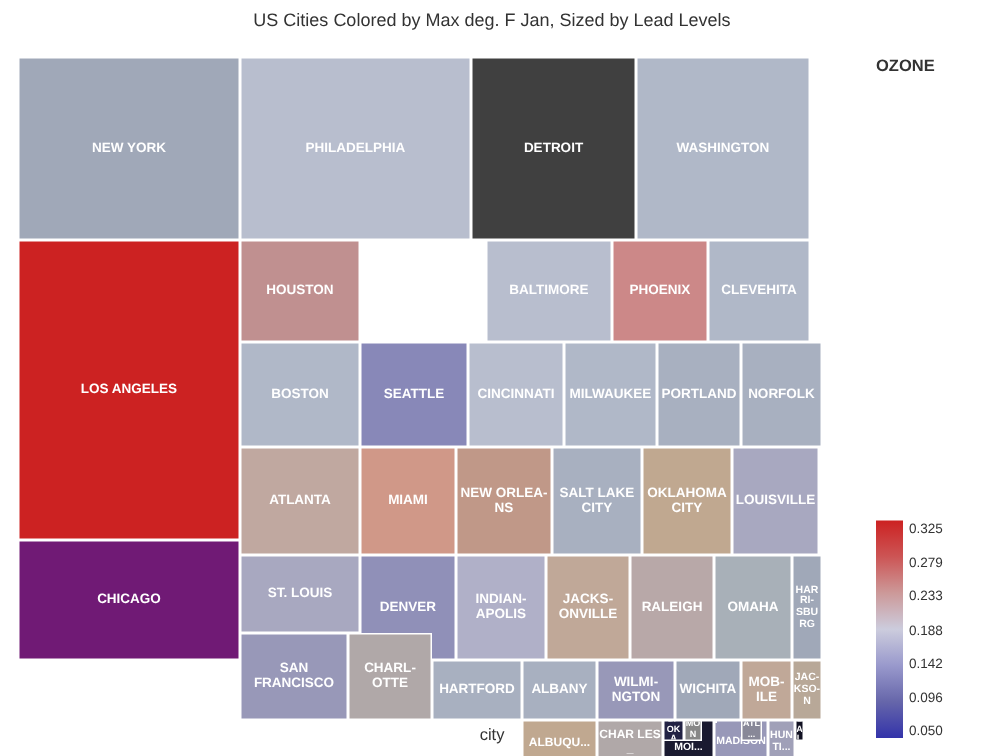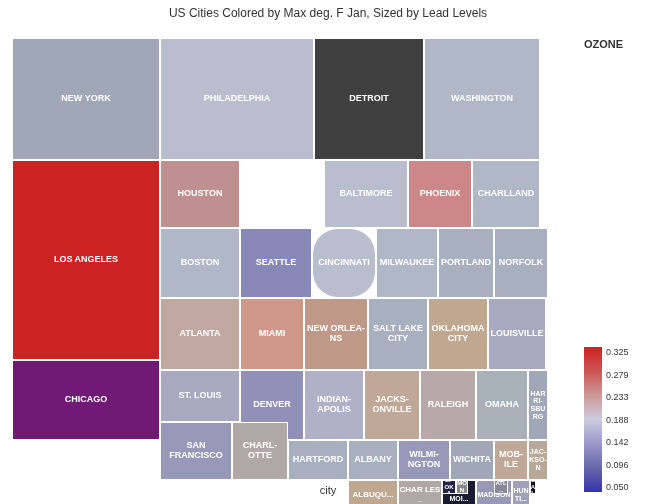--- a/index.html
+++ b/index.html
@@ -71,25 +71,25 @@
 
       <div class="cell" style="left:12px;top:16px;width:148px;height:122px;background:#a0a8b8;">NEW YORK</div>
       <div class="cell" style="left:160px;top:16px;width:154px;height:122px;background:#b8bece;">PHILADELPHIA</div>
       <div class="cell" style="left:314px;top:16px;width:110px;height:122px;background:#404040;">DETROIT</div>
       <div class="cell" style="left:424px;top:16px;width:116px;height:122px;background:#b0b8c8;">WASHINGTON</div>
 
       <div class="cell" style="left:12px;top:138px;width:148px;height:200px;background:#cc2222;">LOS ANGELES</div>
       <div class="cell" style="left:160px;top:138px;width:80px;height:68px;background:#c09090;">HOUSTON</div>
       <div class="cell" style="left:324px;top:138px;width:84px;height:68px;background:#b8bece;">BALTIMORE</div>
       <div class="cell" style="left:408px;top:138px;width:64px;height:68px;background:#cc8888;text-align:right;">PHOENIX</div>
-      <div class="cell" style="left:472px;top:138px;width:68px;height:68px;background:#b0b8c8;">CHARL­LAND</div>
+      <div class="cell" style="left:472px;top:138px;width:68px;height:68px;background:#b0b8c8;">CLEVE­HITA</div>
 
       <div class="cell" style="left:160px;top:206px;width:80px;height:70px;background:#b0b8c8;">BOSTON</div>
       <div class="cell" style="left:240px;top:206px;width:72px;height:70px;background:#8888b8;">SEATTLE</div>
-      <div class="cell" style="left:312px;top:206px;width:64px;height:70px;background:#b8bece;border-radius:26px;">CINCINN­ATI</div>
+      <div class="cell" style="left:312px;top:206px;width:64px;height:70px;background:#b8bece;">CINCINN­ATI</div>
       <div class="cell" style="left:376px;top:206px;width:62px;height:70px;background:#b0b8c8;">MILWAUK­EE</div>
       <div class="cell" style="left:438px;top:206px;width:56px;height:70px;background:#a8b0c0;">PORTLA­ND</div>
       <div class="cell" style="left:494px;top:206px;width:54px;height:70px;background:#a8b0c0;text-align:center;">NORFO­LK</div>
 
       <div class="cell" style="left:12px;top:338px;width:148px;height:80px;background:#701a75;">CHICAGO</div>
       <div class="cell" style="left:160px;top:276px;width:80px;height:72px;background:#c0a8a0;">ATLANTA</div>
       <div class="cell" style="left:240px;top:276px;width:64px;height:72px;background:#d09888;">MIAMI</div>
       <div class="cell" style="left:304px;top:276px;width:64px;height:72px;background:#c09888;">NEW ORLEA­NS</div>
       <div class="cell" style="left:368px;top:276px;width:60px;height:72px;background:#a8b0c0;">SALT LAKE CITY</div>
       <div class="cell" style="left:428px;top:276px;width:60px;height:72px;background:#c0a890;">OKLAHO­MA CITY</div>

